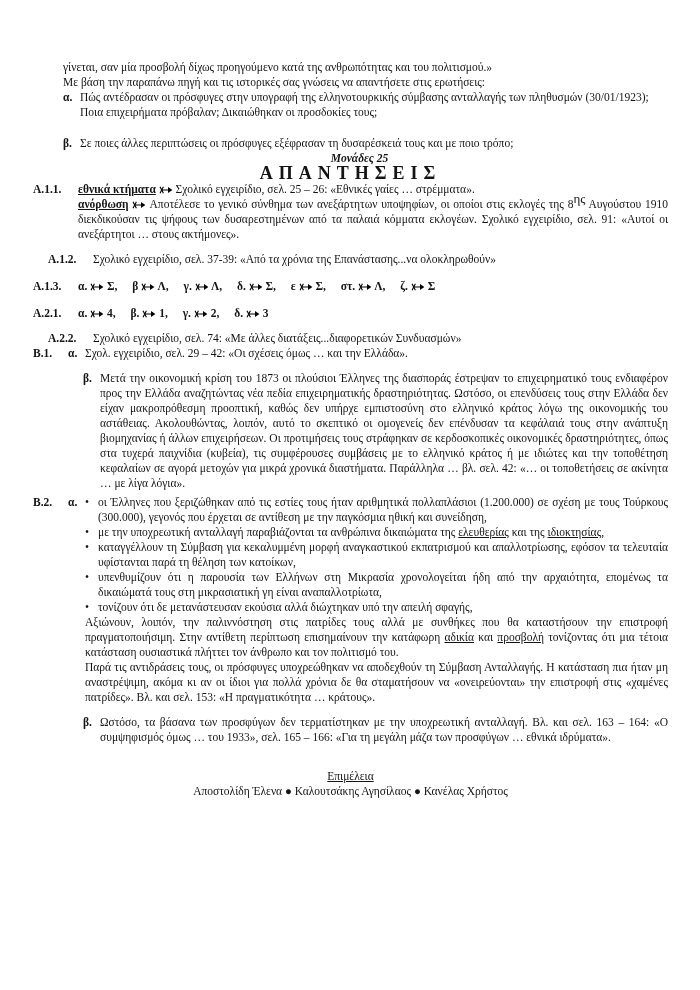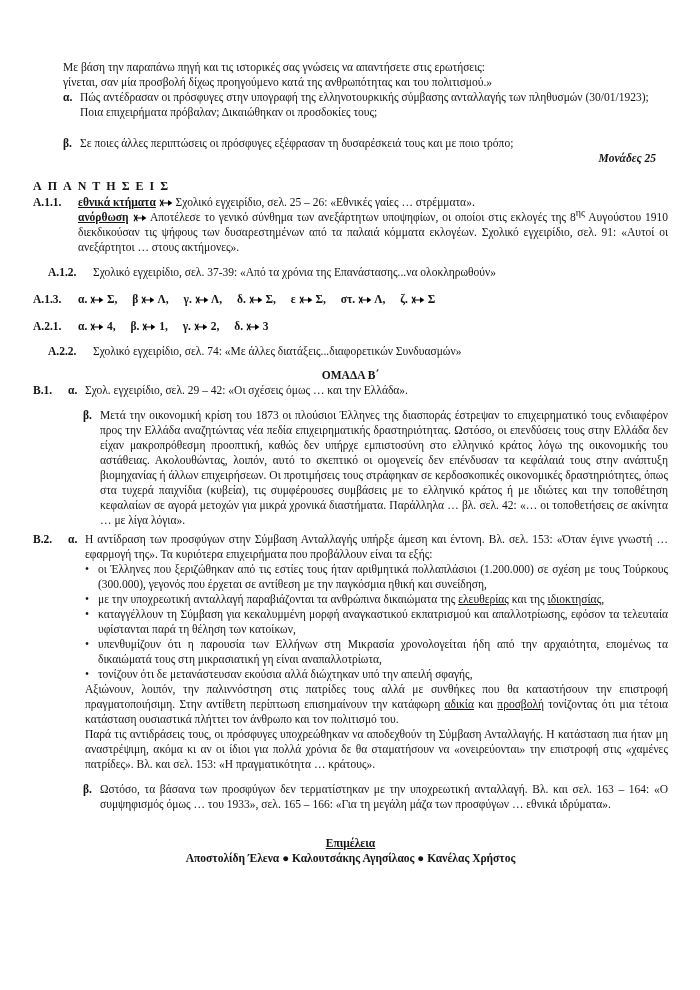--- a/index.html
+++ b/index.html
@@ -12,24 +12,24 @@
     overflow:hidden;
     font-family:"Liberation Serif","DejaVu Serif",serif;
     font-size:11.5px;line-height:15px;color:#141414;
   }
   p{margin:0;}
   .intro{margin-left:30px;}
   .q-item{display:flex;}
   .q-label{width:17px;flex:none;font-weight:bold;}
   .q-text{flex:1;}
   .q-gap{margin-top:16px;}
-  .points{text-align:right;font-weight:bold;font-style:italic;margin-right:12px;}
+  .points{text-align:center;font-weight:bold;font-style:italic;margin-right:12px;}
   .answers-heading{
-    font-weight:bold;font-size:12px;
-    letter-spacing:6px;margin:13px 0 0 0;
+    text-align:center;font-weight:bold;font-size:18px;
+    letter-spacing:6px;margin:0 0 0 0;
   }
   .sec{display:flex;}
   .sec-label{width:45px;flex:none;font-weight:bold;}
   .sec-body{flex:1;text-align:justify;}
   .m0{margin-top:1px;} .m10{margin-top:10px;margin-left:15px;} .m12{margin-top:12px;}
   .term{font-weight:bold;text-decoration:underline;}
   .u{text-decoration:underline;}
   .pairs{font-weight:bold;text-align:left;}
   .pair{margin-right:12px;white-space:nowrap;}
   .pair:not(:last-child)::after{content:",";}
@@ -38,32 +38,32 @@
   .bsec-label{width:35px;flex:none;font-weight:bold;}
   .bsec-body{flex:1;}
   .sub{display:flex;}
   .sub-label{width:17px;flex:none;font-weight:bold;}
   .sub-body{flex:1;text-align:justify;}
   .bullets{margin:0;padding:0;list-style:none;}
   .bullets li{display:flex;}
   .bullet-mark{width:13px;flex:none;}
   .b-text{flex:1;text-align:justify;}
   .arrow-icon svg{vertical-align:-1px;}
-  sup{font-size:10px;line-height:0;}
-  .footer{text-align:center;font-weight:bold;margin-top:24px;}
+  sup{font-size:13px;line-height:0;}
+  .footer{text-align:center;font-weight:normal;margin-top:24px;}
   .footer-heading{text-decoration:underline;}
 </style>
 </head>
 <body>
 
 <div class="page">
 
   <div class="intro">
+    <p>γίνεται, σαν μία προσβολή δίχως προηγούμενο κατά της ανθρωπότητας και του πολιτισμού.»</p>
     <p>Με βάση την παραπάνω πηγή και τις ιστορικές σας γνώσεις να απαντήσετε στις ερωτήσεις:</p>
-    <p>γίνεται, σαν μία προσβολή δίχως προηγούμενο κατά της ανθρωπότητας και του πολιτισμού.»</p>
     <div class="q-item">
       <span class="q-label">α.</span>
       <span class="q-text">Πώς αντέδρασαν οι πρόσφυγες στην υπογραφή της ελληνοτουρκικής σύμβασης ανταλλαγής των πληθυσμών (30/01/1923); Ποια επιχειρήματα πρόβαλαν; Δικαιώθηκαν οι προσδοκίες τους;</span>
     </div>
     <div class="q-item q-gap">
       <span class="q-label">β.</span>
       <span class="q-text">Σε ποιες άλλες περιπτώσεις οι πρόσφυγες εξέφρασαν τη δυσαρέσκειά τους και με ποιο τρόπο;</span>
     </div>
     <p class="points">Μονάδες 25</p>
   </div>
@@ -155,21 +155,20 @@
     </div>
   </div>
 
   <div class="sec m10">
     <span class="sec-label">Α.2.2.</span>
     <div class="sec-body">
       <span>Σχολικό εγχειρίδιο, σελ. 74: «Με άλλες διατάξεις...διαφορετικών Συνδυασμών»</span>
     </div>
   </div>
 
-  <p class="group-heading">ΟΜΑΔΑ Β΄</p>
 
   <div class="bsec">
     <span class="bsec-label">Β.1.</span>
     <div class="bsec-body">
       <div class="sub">
         <span class="sub-label">α.</span>
         <div class="sub-body">Σχολ. εγχειρίδιο, σελ. 29 – 42: «Οι σχέσεις όμως … και την Ελλάδα».</div>
       </div>
       <div class="sub m10">
         <span class="sub-label">β.</span>
@@ -177,21 +176,20 @@
       </div>
     </div>
   </div>
 
   <div class="bsec" style="margin-top:4px">
     <span class="bsec-label">Β.2.</span>
     <div class="bsec-body">
       <div class="sub">
         <span class="sub-label">α.</span>
         <div class="sub-body">
-          <div>Η αντίδραση των προσφύγων στην Σύμβαση Ανταλλαγής υπήρξε άμεση και έντονη. Βλ. σελ. 153: «Όταν έγινε γνωστή … εφαρμογή της». Τα κυριότερα επιχειρήματα που προβάλλουν είναι τα εξής:</div>
           <ul class="bullets">
             <li>
               <span class="bullet-mark">•</span>
               <div class="b-text">οι Έλληνες που ξεριζώθηκαν από τις εστίες τους ήταν αριθμητικά πολλαπλάσιοι (1.200.000) σε σχέση με τους Τούρκους (300.000), γεγονός που έρχεται σε αντίθεση με την παγκόσμια ηθική και συνείδηση,</div>
             </li>
             <li>
               <span class="bullet-mark">•</span>
               <div class="b-text"><span>με την υποχρεωτική ανταλλαγή παραβιάζονται τα ανθρώπινα δικαιώματα της </span><span class="u">ελευθερίας</span><span> και της </span><span class="u">ιδιοκτησίας,</span></div>
             </li>
             <li>

